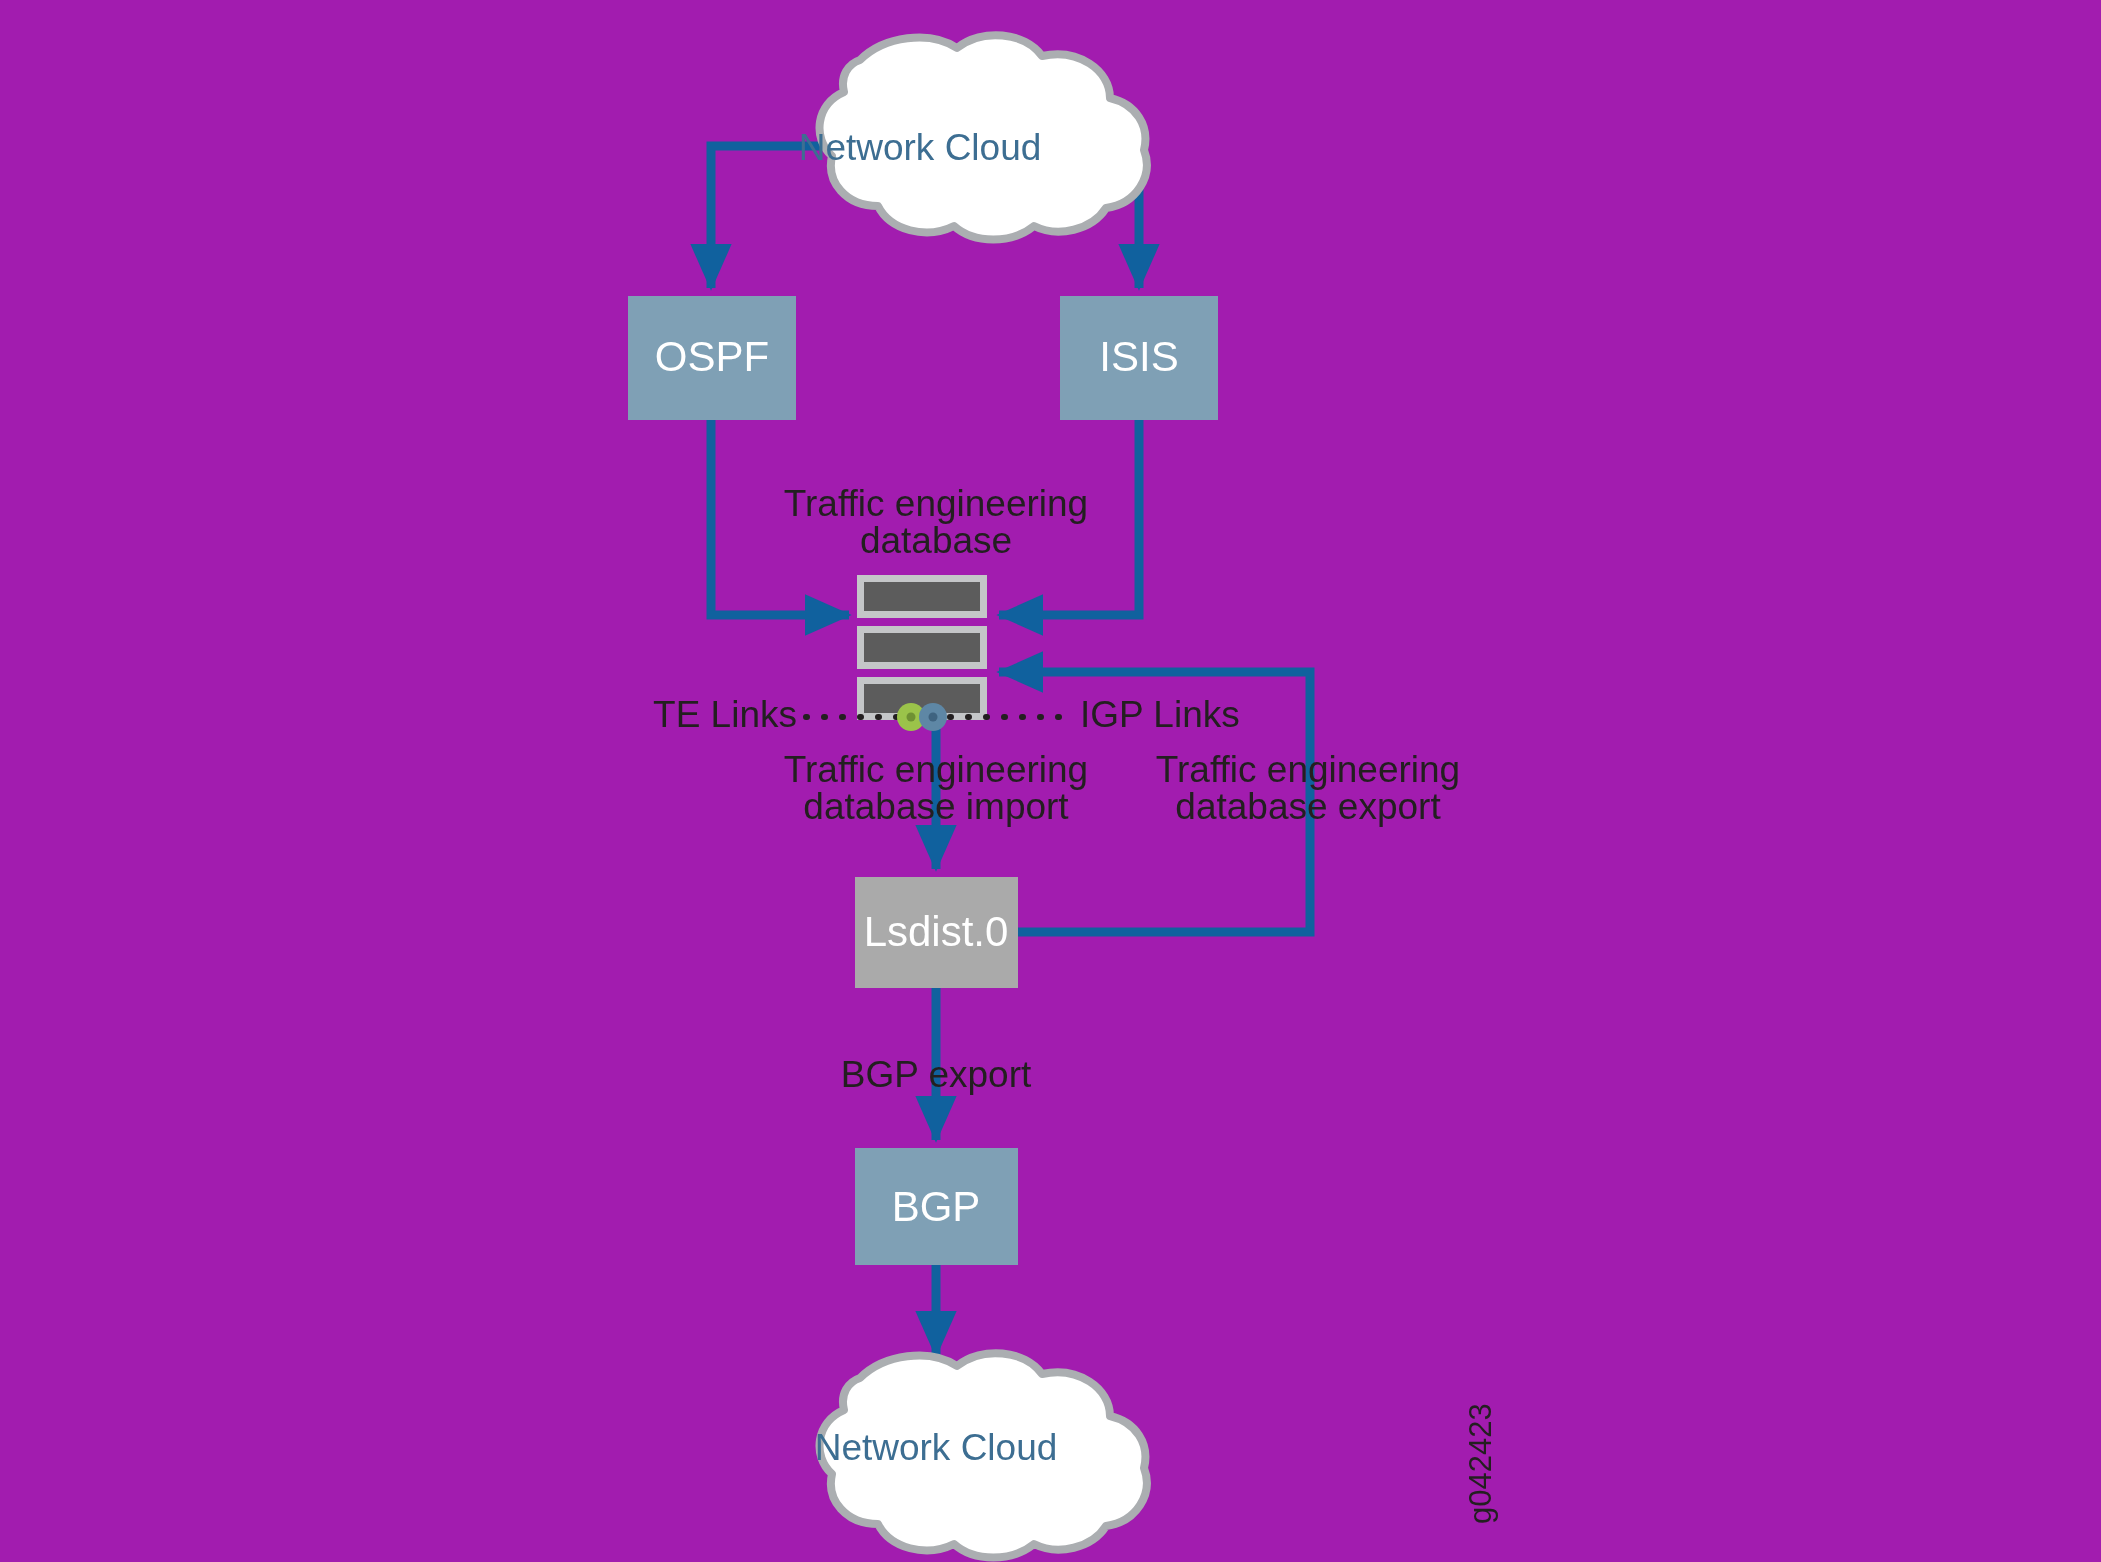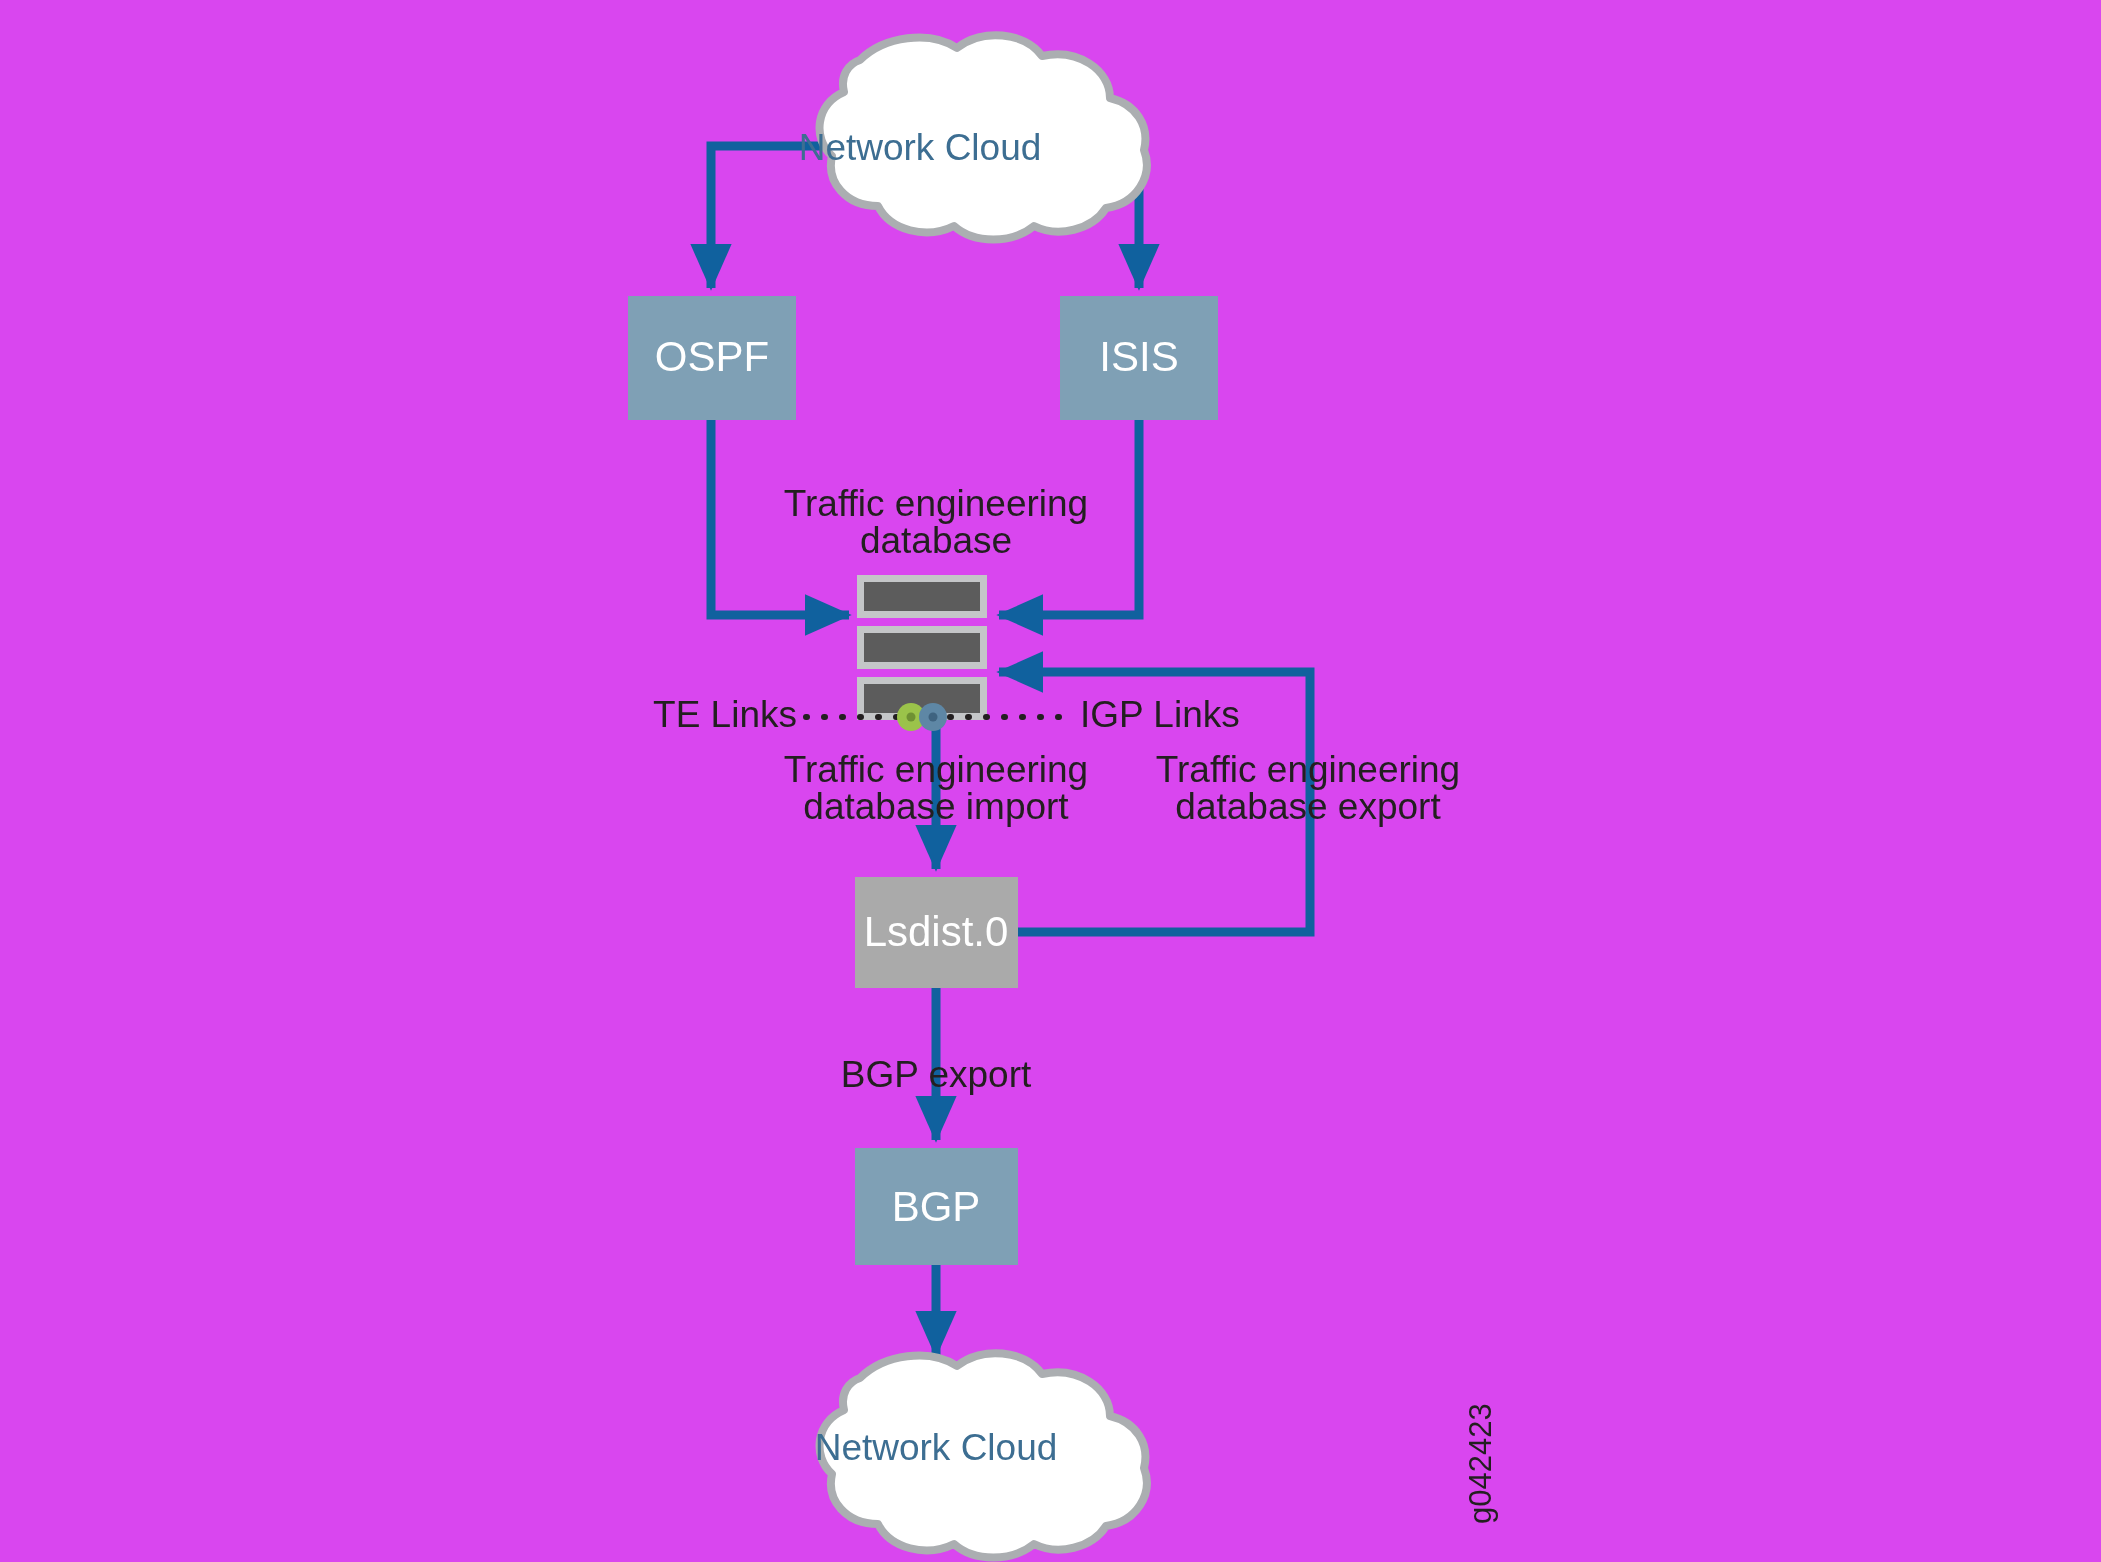--- a/index.html
+++ b/index.html
@@ -11,21 +11,21 @@
   body {
     width: 2101px;
     height: 1562px;
     overflow: hidden;
     font-family: "Liberation Sans", sans-serif;
   }
   #diagram-root {
     position: relative;
     width: 2101px;
     height: 1562px;
-    background: #d946ef;
+    background: #a21caf;
   }
   svg#diagram-svg {
     display: block;
     width: 2101px;
     height: 1562px;
   }
   .node-label {
     font-family: "Liberation Sans", sans-serif;
     fill: #ffffff;
     font-size: 42px;

